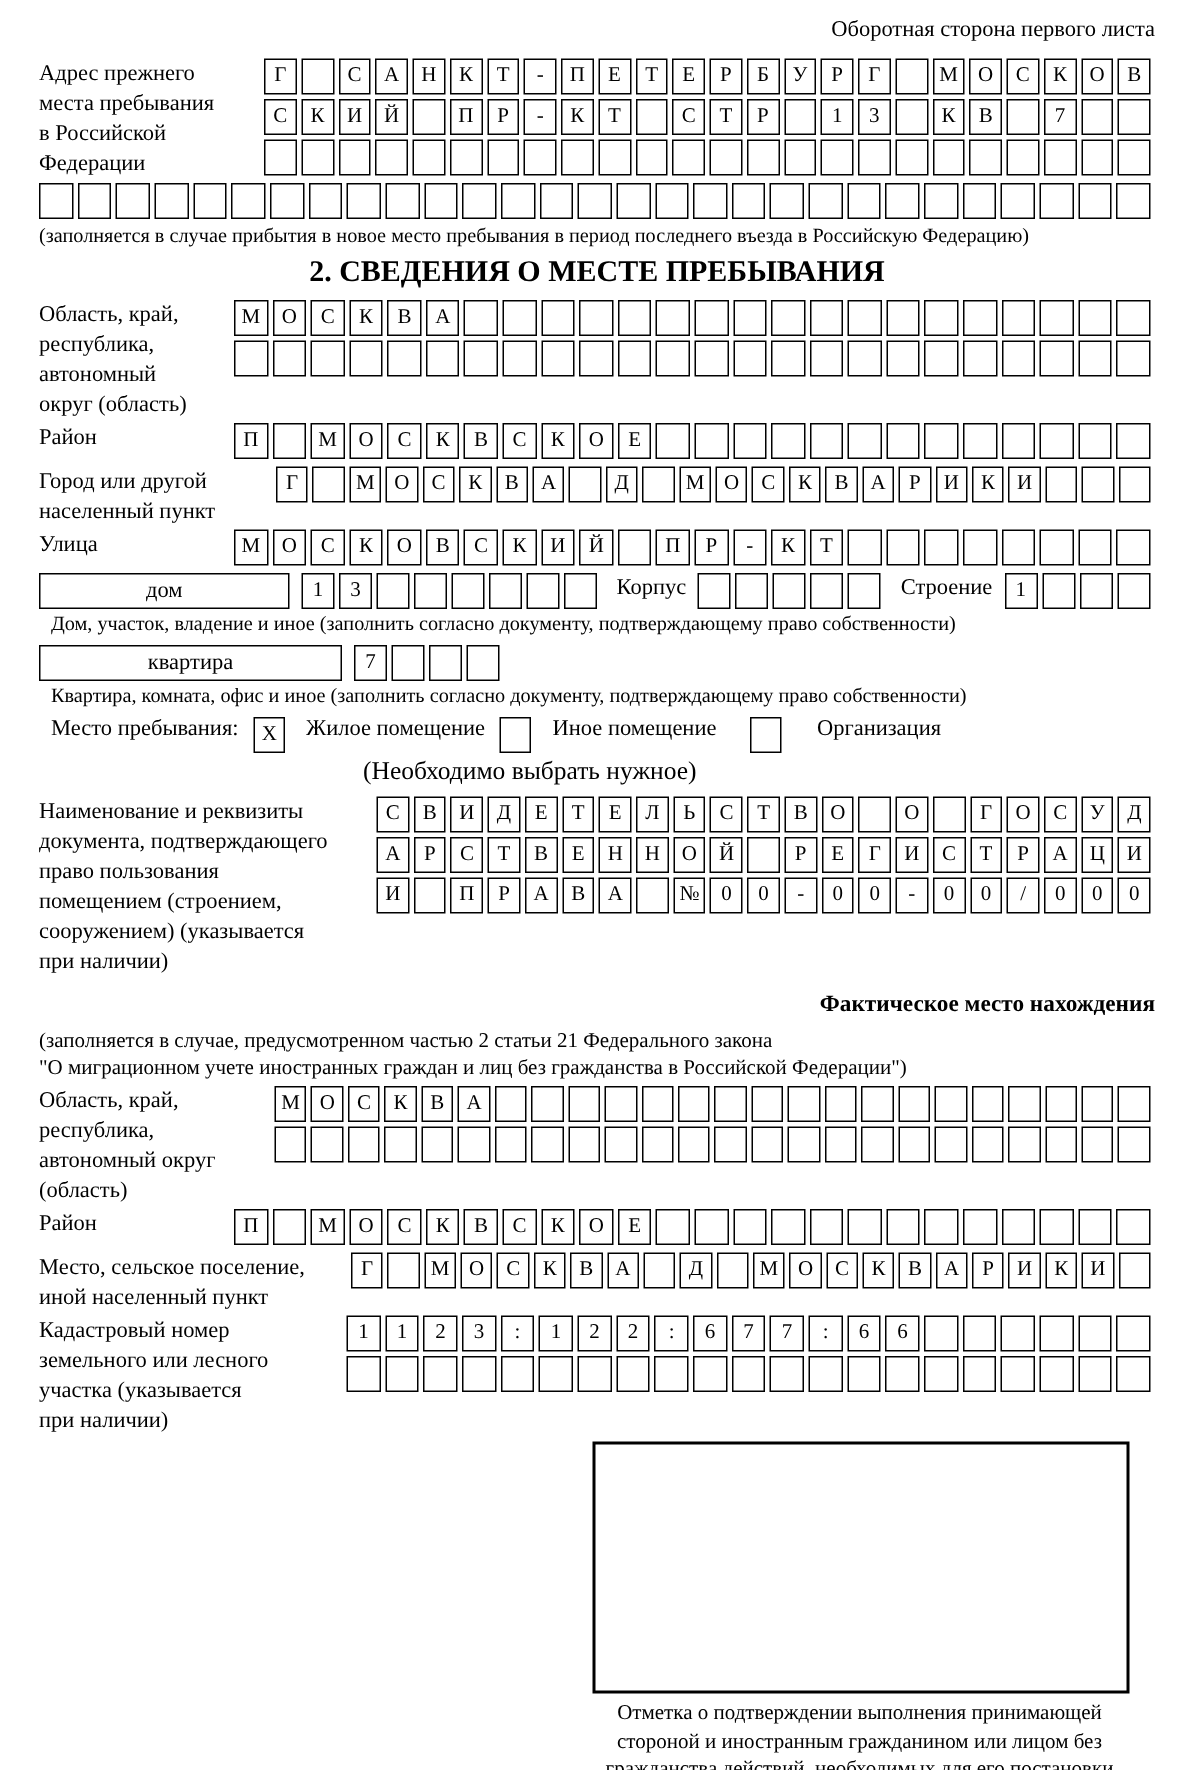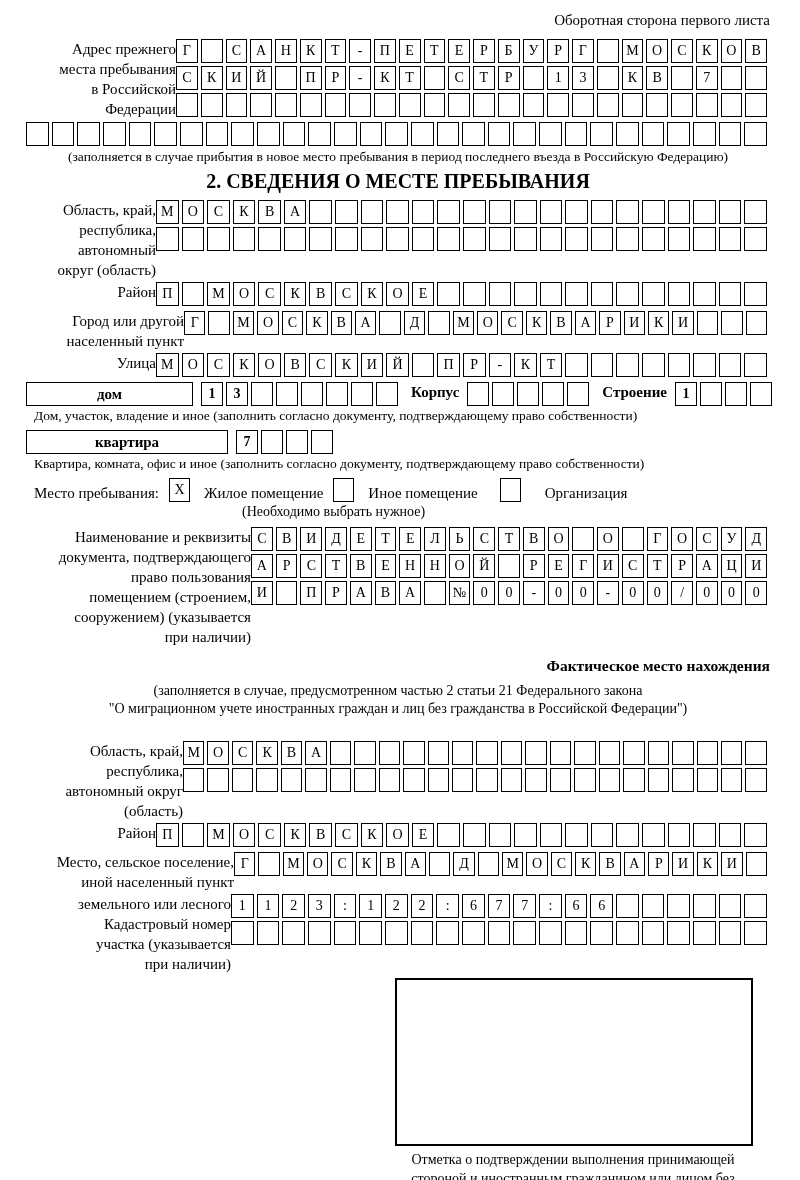--- a/index.html
+++ b/index.html
@@ -1,42 +1,42 @@
 <!DOCTYPE html>
 <html><head>
 <meta charset="utf-8">
 <style>
   html,body{margin:0;padding:0;background:#fff;}
   body{width:800px;height:1180px;font-family:"Liberation Serif",serif;color:#000;overflow:hidden;}
   .page{padding:12px 30px 0 26px;box-sizing:border-box;width:800px;}
   .top-note{text-align:right;font-size:15px;margin-bottom:10px;}
   .field{display:flex;margin-bottom:2px;}
-  .flabel{font-size:15px;line-height:20px;flex:none;text-align:right;}
+  .flabel{font-size:15px;line-height:20px;flex:none;}
   .w150{width:150px}.w130{width:130px}.w158{width:158px}.w225{width:225px}
   .w157{width:157px}.w208{width:208px}.w205{width:205px}
   .cellcol{flex:1;min-width:0;}
   .cells-row{display:flex;margin-bottom:3px;}
   .cell{flex:1;height:22px;border:1.6px solid #000;margin-right:3px;display:flex;align-items:center;justify-content:center;font-size:14px;line-height:1;}
   .cells-inline{display:flex;}
   .cells-inline .cell{flex:none;width:20px;}
-  .center-note{text-align:center;font-size:13.5px;margin:1px 0 5px;}
+  .center-note{text-align:left;font-size:13.5px;margin:1px 0 5px;}
   .sec-title{font-size:20px;font-weight:bold;text-align:center;margin:2px 0 7px;}
-  .house-row{display:flex;align-items:flex-start;margin-bottom:2px;font-weight:bold;}
+  .house-row{display:flex;align-items:flex-start;margin-bottom:2px;}
   .named-box{border:1.6px solid #000;height:22px;display:flex;align-items:center;justify-content:center;font-size:15px;flex:none;box-sizing:content-box;}
   .hw{width:165px;margin-right:8px;}
   .aw{width:200px;margin-right:8px;}
   .inline-label{font-size:15px;padding:2px 8px 0 10px;flex:none;}
   .left-note{font-size:13.5px;margin:1px 0 6px 8px;}
-  .stay-row{display:flex;align-items:flex-end;font-size:15px;margin-top:3px;}
+  .stay-row{display:flex;align-items:flex-start;font-size:15px;margin-top:3px;}
   .stay-label{padding-left:8px;}
   .checkbox{width:19px;height:22px;border:1.6px solid #000;display:flex;align-items:center;justify-content:center;font-size:14px;flex:none;margin-left:10px;margin-right:14px;}
   .opt-label{flex:none;}
-  .stay-note{font-size:14px;margin:2px 0 7px;padding-left:216px;}
+  .stay-note{font-size:17px;margin:2px 0 7px;padding-left:216px;}
   .actual-title{font-weight:bold;text-align:right;font-size:15.5px;margin:10px 0 7px;}
-  .actual-note{text-align:center;font-size:14px;line-height:18px;margin-bottom:23px;}
+  .actual-note{font-size:14px;line-height:18px;margin-bottom:2px;}
   .stamp-box{border:2px solid #000;width:354px;height:164px;margin:4px 0 5px 369px;}
   .stamp-caption{width:430px;margin-left:332px;text-align:center;font-size:14px;line-height:18.5px;}
 </style>
 </head>
 <body>
 
 <div class="page">
 
   <div class="top-note">Оборотная сторона первого листа</div>
 
@@ -593,22 +593,22 @@
             <div class="cell">И</div>
             <div class="cell">К</div>
             <div class="cell">И</div>
             <div class="cell"></div>
           </div>
       </div>
     </div>
 
     <div class="field">
       <div class="flabel w205">
+          <div>Кадастровый номер</div>
           <div>земельного или лесного</div>
-          <div>Кадастровый номер</div>
           <div>участка (указывается</div>
           <div>при наличии)</div>
         </div>
       <div class="cellcol">
         <div class="cells-row">
             <div class="cell">1</div>
             <div class="cell">1</div>
             <div class="cell">2</div>
             <div class="cell">3</div>
             <div class="cell">:</div>

